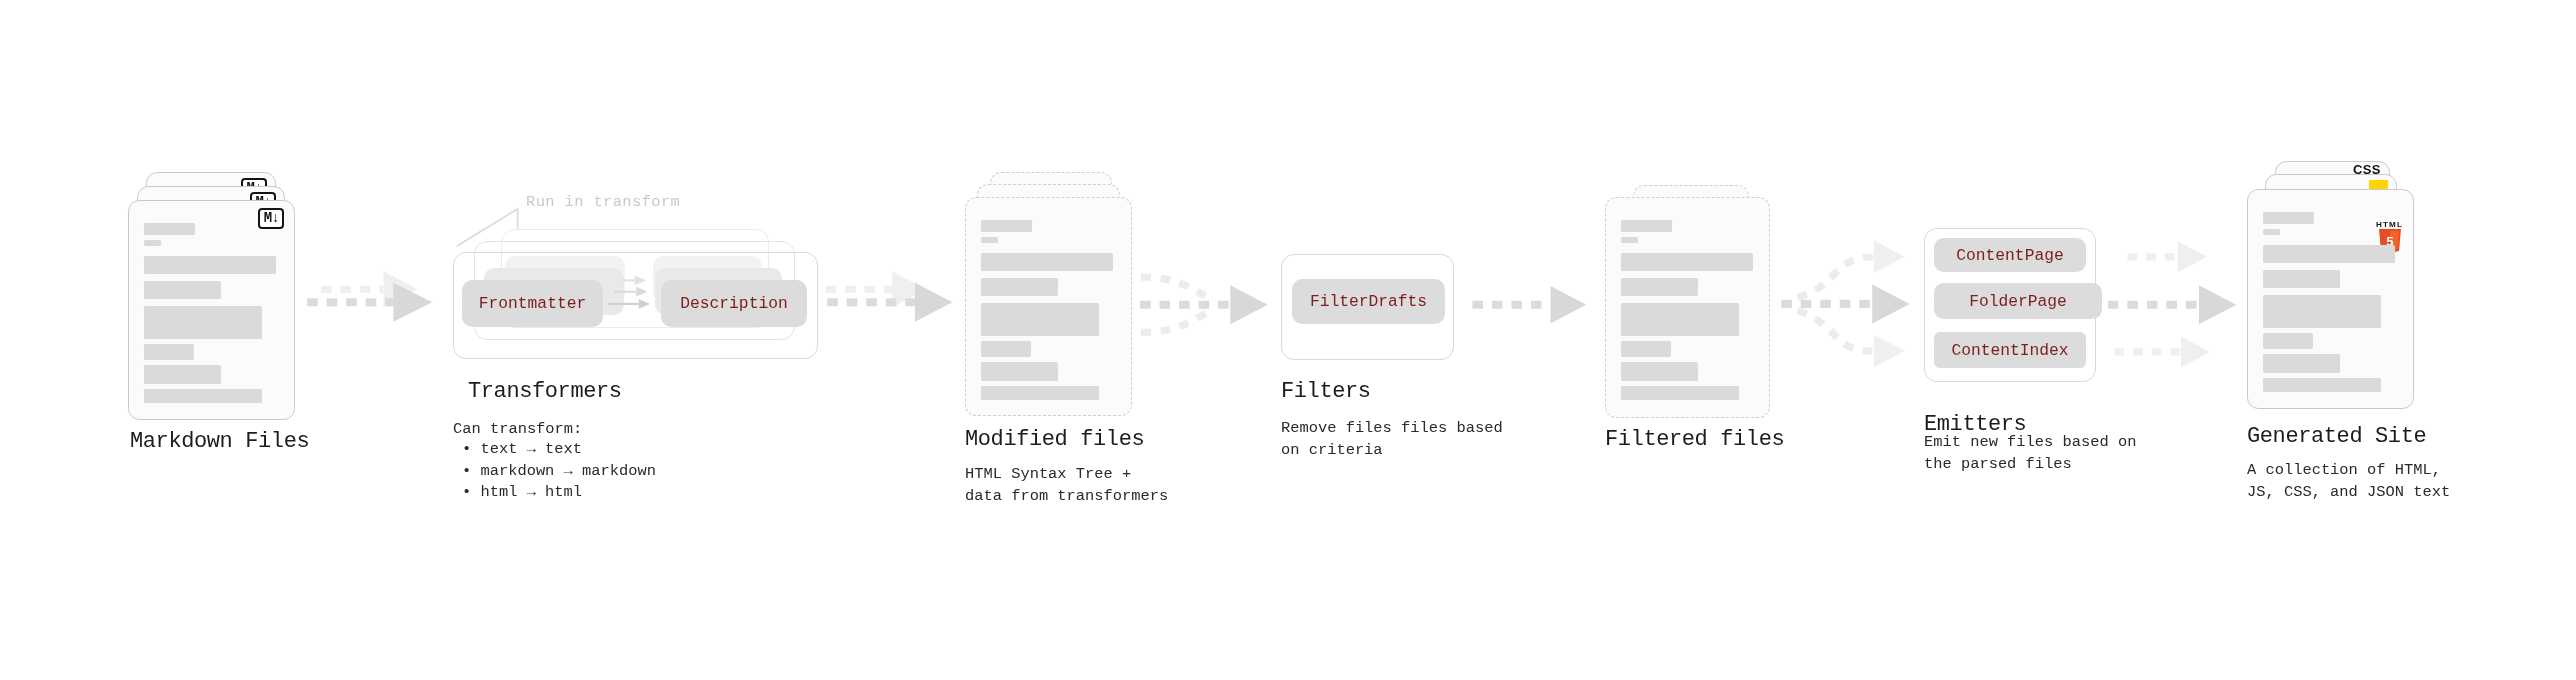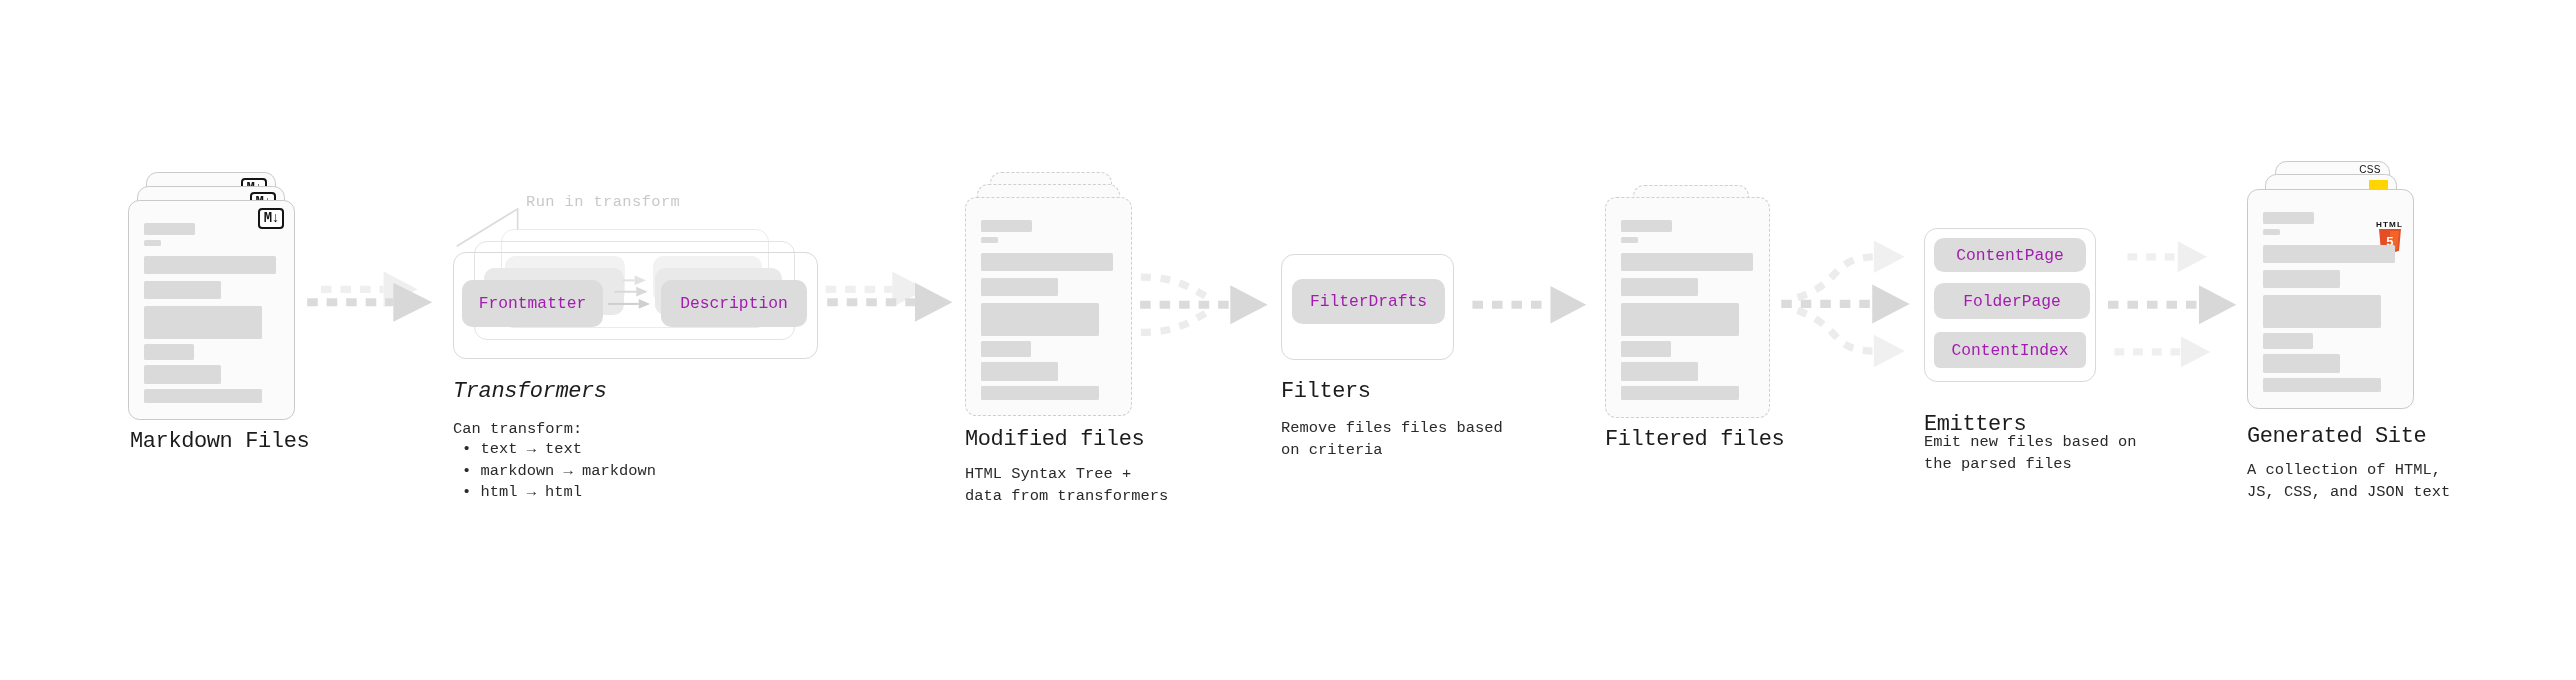--- a/index.html
+++ b/index.html
@@ -23,29 +23,29 @@
   
   .stage-title{position:absolute;font-size:22px;font-weight:500;letter-spacing:-0.4px;color:#1c1c1c;white-space:nowrap;}
   .sub{position:absolute;font-size:15.4px;line-height:22px;color:#2a2a2a;white-space:pre-line;}
   .bullet-line{font-size:15.4px;line-height:21.5px;color:#2a2a2a;white-space:pre;}
   .annotation{position:absolute;font-size:15.4px;color:#c9c9c9;letter-spacing:0.4px;white-space:nowrap;}
 
   
   .frame{position:absolute;border:1.6px solid #dedede;border-radius:13px;box-sizing:border-box;background:transparent;}
   .frame.filled{background:#ffffff;border-color:#d9d9d9;}
   .pill{position:absolute;background:#dcdcdc;border-radius:10.6px;display:flex;align-items:center;justify-content:center;
-        font-size:16.3px;color:#a21caf;white-space:nowrap;}
+        font-size:16.3px;color:#7f1d1d;white-space:nowrap;}
   .pill.g1{background:#e9e9e9;}
   .pill.g2{background:#f2f2f2;}
 
   
   .md-icon{position:absolute;right:9.8px;top:7.3px;border:2.4px solid #141414;border-radius:4.1px;background:#fff;
            font-weight:700;font-size:14px;line-height:16.3px;padding:0 3.3px;color:#141414;letter-spacing:-0.8px;}
   .md-icon.back{right:8.1px;top:4.9px;}
-  .css-badge{position:absolute;right:8.1px;top:4.1px;font-family:"Liberation Sans",sans-serif;font-size:10px;font-weight:400;
+  .css-badge{position:absolute;right:8.1px;top:4.1px;font-family:"Liberation Sans",sans-serif;font-size:13px;font-weight:700;
              letter-spacing:0.4px;color:#111;line-height:8.1px;padding-bottom:0.8px;border-bottom:3.3px solid #2962ff;}
   .js-badge{position:absolute;right:8.1px;top:4.9px;width:18.7px;height:9.8px;background:#ffd400;}
   .html-badge{position:absolute;right:9.8px;top:5.7px;display:flex;flex-direction:column;align-items:center;gap:0.8px;margin-top:24px;}
   .html-badge .word{font-family:"Liberation Sans",sans-serif;font-size:8.1px;font-weight:700;letter-spacing:1.2px;color:#111;}
 
   svg.overlay{position:absolute;left:0;top:0;pointer-events:none;}
 </style>
 </head>
 <body>
 
@@ -82,21 +82,21 @@
     <div class="pill g2" style="left:505px;top:256px;width:120px;height:47px;"></div>
     <div class="pill g1" style="left:484px;top:268px;width:140px;height:47px;"></div>
     <div class="pill g2" style="left:653px;top:256px;width:109px;height:47px;"></div>
     <div class="pill g1" style="left:655px;top:268px;width:127px;height:47px;"></div>
 
     <div class="pill" style="left:462px;top:280px;width:141px;height:47px;">Frontmatter</div>
     <div class="pill" style="left:661px;top:280px;width:146px;height:47px;">Description</div>
 
     <div class="annotation" style="left:526px;top:193px;">Run in transform</div>
 
-    <div class="stage-title" style="left:453px;top:379px;font-style:italic;">Transformers</div>
+    <div class="stage-title" style="left:468px;top:379px;">Transformers</div>
     <div class="sub" style="left:453px;top:418px;">Can transform:</div>
     <div style="position:absolute;left:462px;top:439px;">
       <div class="bullet-line">• text → text</div>
       <div class="bullet-line">• markdown → markdown</div>
       <div class="bullet-line">• html → html</div>
     </div>
   </div>
 
   <div>
     <div class="doc dashed" style="left:990px;top:172px;width:122px;height:59px;"></div>
@@ -139,21 +139,21 @@
           <span class="bar b7"></span>
           <span class="bar b8"></span>
       </div>
     </div>
     <div class="stage-title" style="left:1605px;top:427px;">Filtered files</div>
   </div>
 
   <div>
     <div class="frame filled" style="left:1924px;top:228px;width:172px;height:154px;"></div>
     <div class="pill" style="left:1934px;top:238px;width:152px;height:34px;border-radius:9.8px;">ContentPage</div>
-    <div class="pill" style="left:1934px;top:283px;width:156px;height:36px;border-radius:9.8px;">FolderPage</div>
+    <div class="pill" style="left:1934px;top:283px;width:168px;height:36px;border-radius:9.8px;">FolderPage</div>
     <div class="pill" style="left:1934px;top:332px;width:152px;height:36px;border-radius:6px;">ContentIndex</div>
     <div class="stage-title" style="left:1924px;top:392px;margin-top:20px;">Emitters</div>
     <div class="sub" style="left:1924px;top:431px;">Emit new files based on
 the parsed files</div>
   </div>
 
   <div>
     <div class="doc" style="left:2275px;top:161px;width:115px;height:59px;">
       <span class="css-badge">CSS</span>
     </div>

